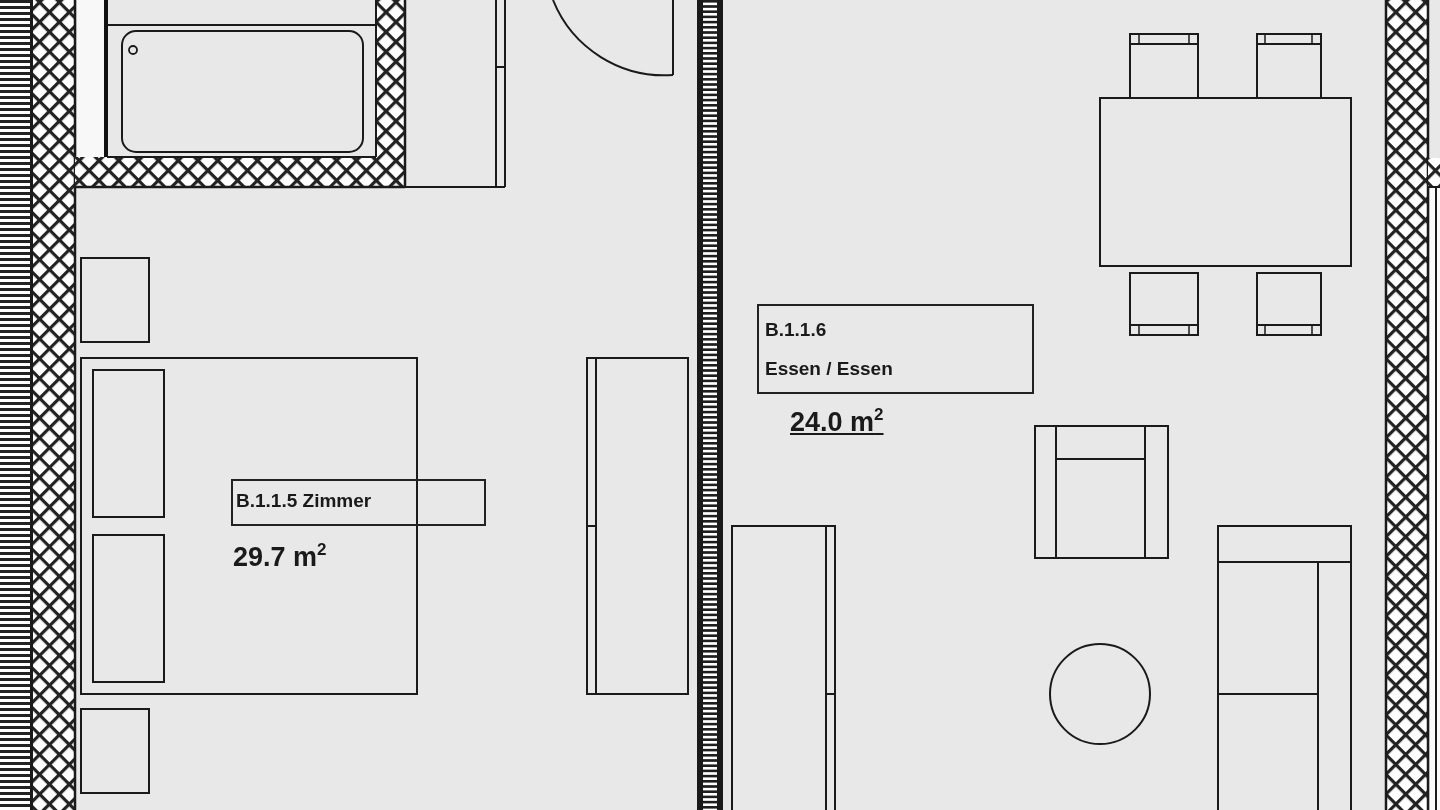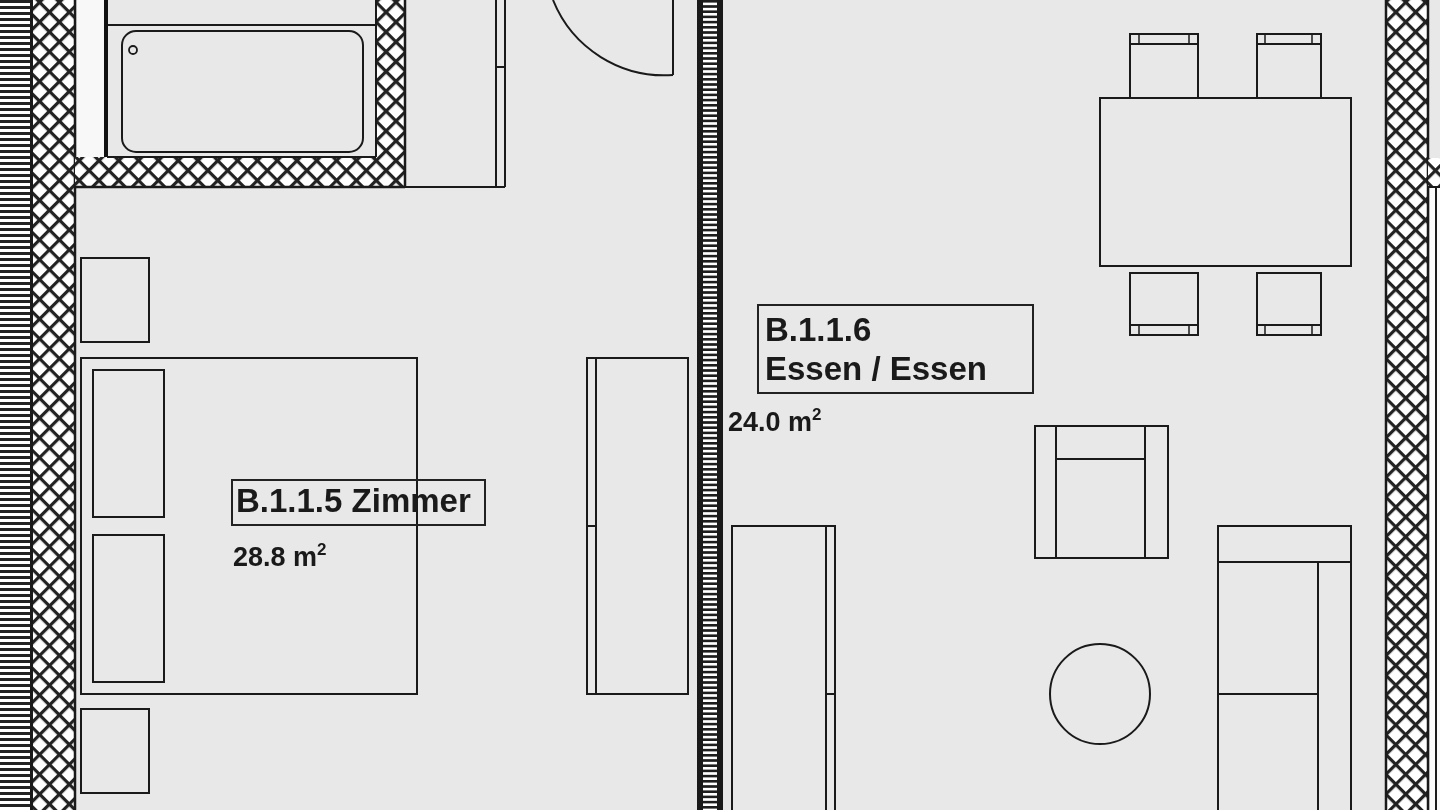--- a/index.html
+++ b/index.html
@@ -1,20 +1,20 @@
 <!DOCTYPE html>
 <html><head>
   <meta charset="utf-8">
   <style>
     html, body { margin: 0; padding: 0; }
     body { width: 1440px; height: 810px; overflow: hidden; background: #e8e8e8; }
     #plan { position: absolute; left: 0; top: 0; width: 1440px; height: 810px; }
     .room-label { position: absolute; font-family: "Liberation Sans", sans-serif; font-weight: bold; color: #1a1a1a; }
     .room-box { position: absolute; border: 2px solid #222; box-sizing: border-box; }
-    .name-line { position: absolute; white-space: nowrap; font-size: 33px; line-height: 30px; }
+    .name-line { position: absolute; white-space: nowrap; font-size: 19px; line-height: 30px; }
     .area-line { position: absolute; white-space: nowrap; font-size: 27px; line-height: 30px; }
     .area-line sup { font-size: 17px; vertical-align: 0; position: relative; top: -11px; }
   </style>
 </head>
 <body>
 
 <svg id="plan" viewBox="0 0 1440 810" xmlns="http://www.w3.org/2000/svg">
   <defs>
     <pattern id="crosshatch" width="14" height="14" patternUnits="userSpaceOnUse" patternTransform="rotate(45)">
       <rect width="14" height="14" fill="#ffffff"></rect>
@@ -154,24 +154,24 @@
     <line x1="1218" y1="562" x2="1351" y2="562" stroke="#1a1a1a" stroke-width="2"></line>
     <line x1="1318" y1="562" x2="1318" y2="810" stroke="#1a1a1a" stroke-width="2"></line>
     <line x1="1218" y1="694" x2="1318" y2="694" stroke="#1a1a1a" stroke-width="2"></line>
   </g>
 </svg>
 
 <div class="room-label" style="left:0;top:0;">
   <div class="room-box" style="left:231px;top:479px;width:255px;height:47px;"></div>
   <span class="name-line" style="left:236px;top:486px;">B.1.1.5 Zimmer</span>
   <span class="area-line" style="left:233px;top:542px;">
-    <span>28.8 m</span><sup>2</sup>
+    <span>29.7 m</span><sup>2</sup>
   </span>
 </div>
 
 <div class="room-label" style="left:0;top:0;">
   <div class="room-box" style="left:757px;top:304px;width:277px;height:90px;"></div>
   <span class="name-line" style="left:765px;top:315px;">B.1.1.6</span>
   <span class="name-line" style="left:765px;top:354px;">Essen / Essen</span>
-  <span class="area-line" style="left:728px;top:407px;">
+  <span class="area-line" style="left:790px;top:407px;text-decoration:underline;">
     <span>24.0 m</span><sup>2</sup>
   </span>
 </div>
 
 </body></html>

